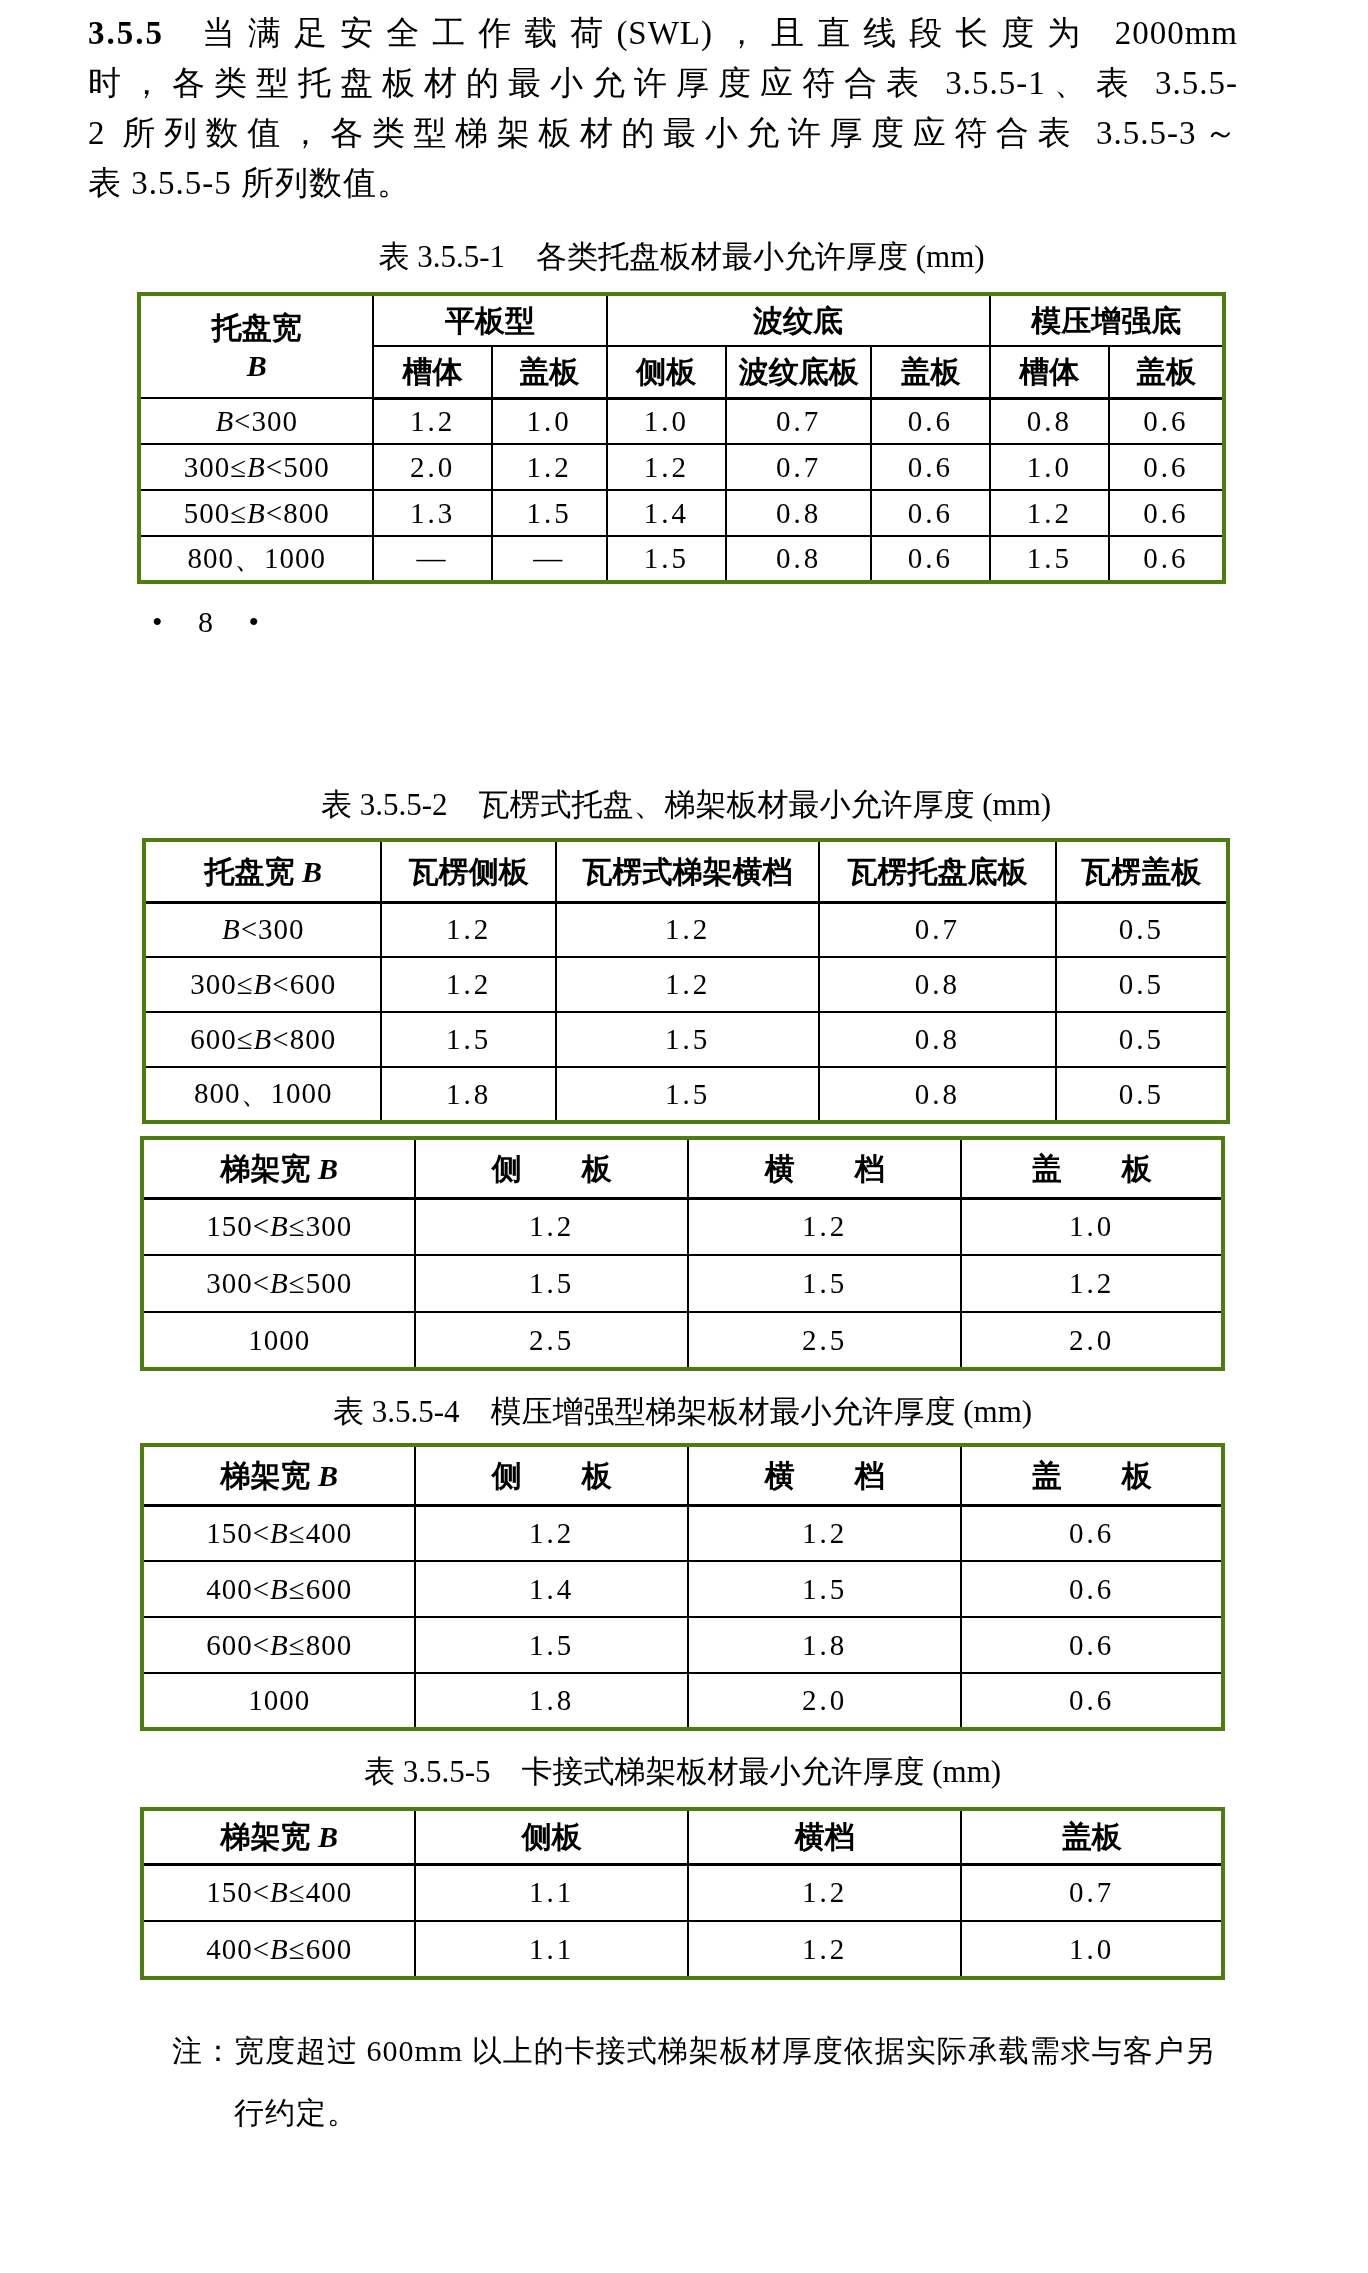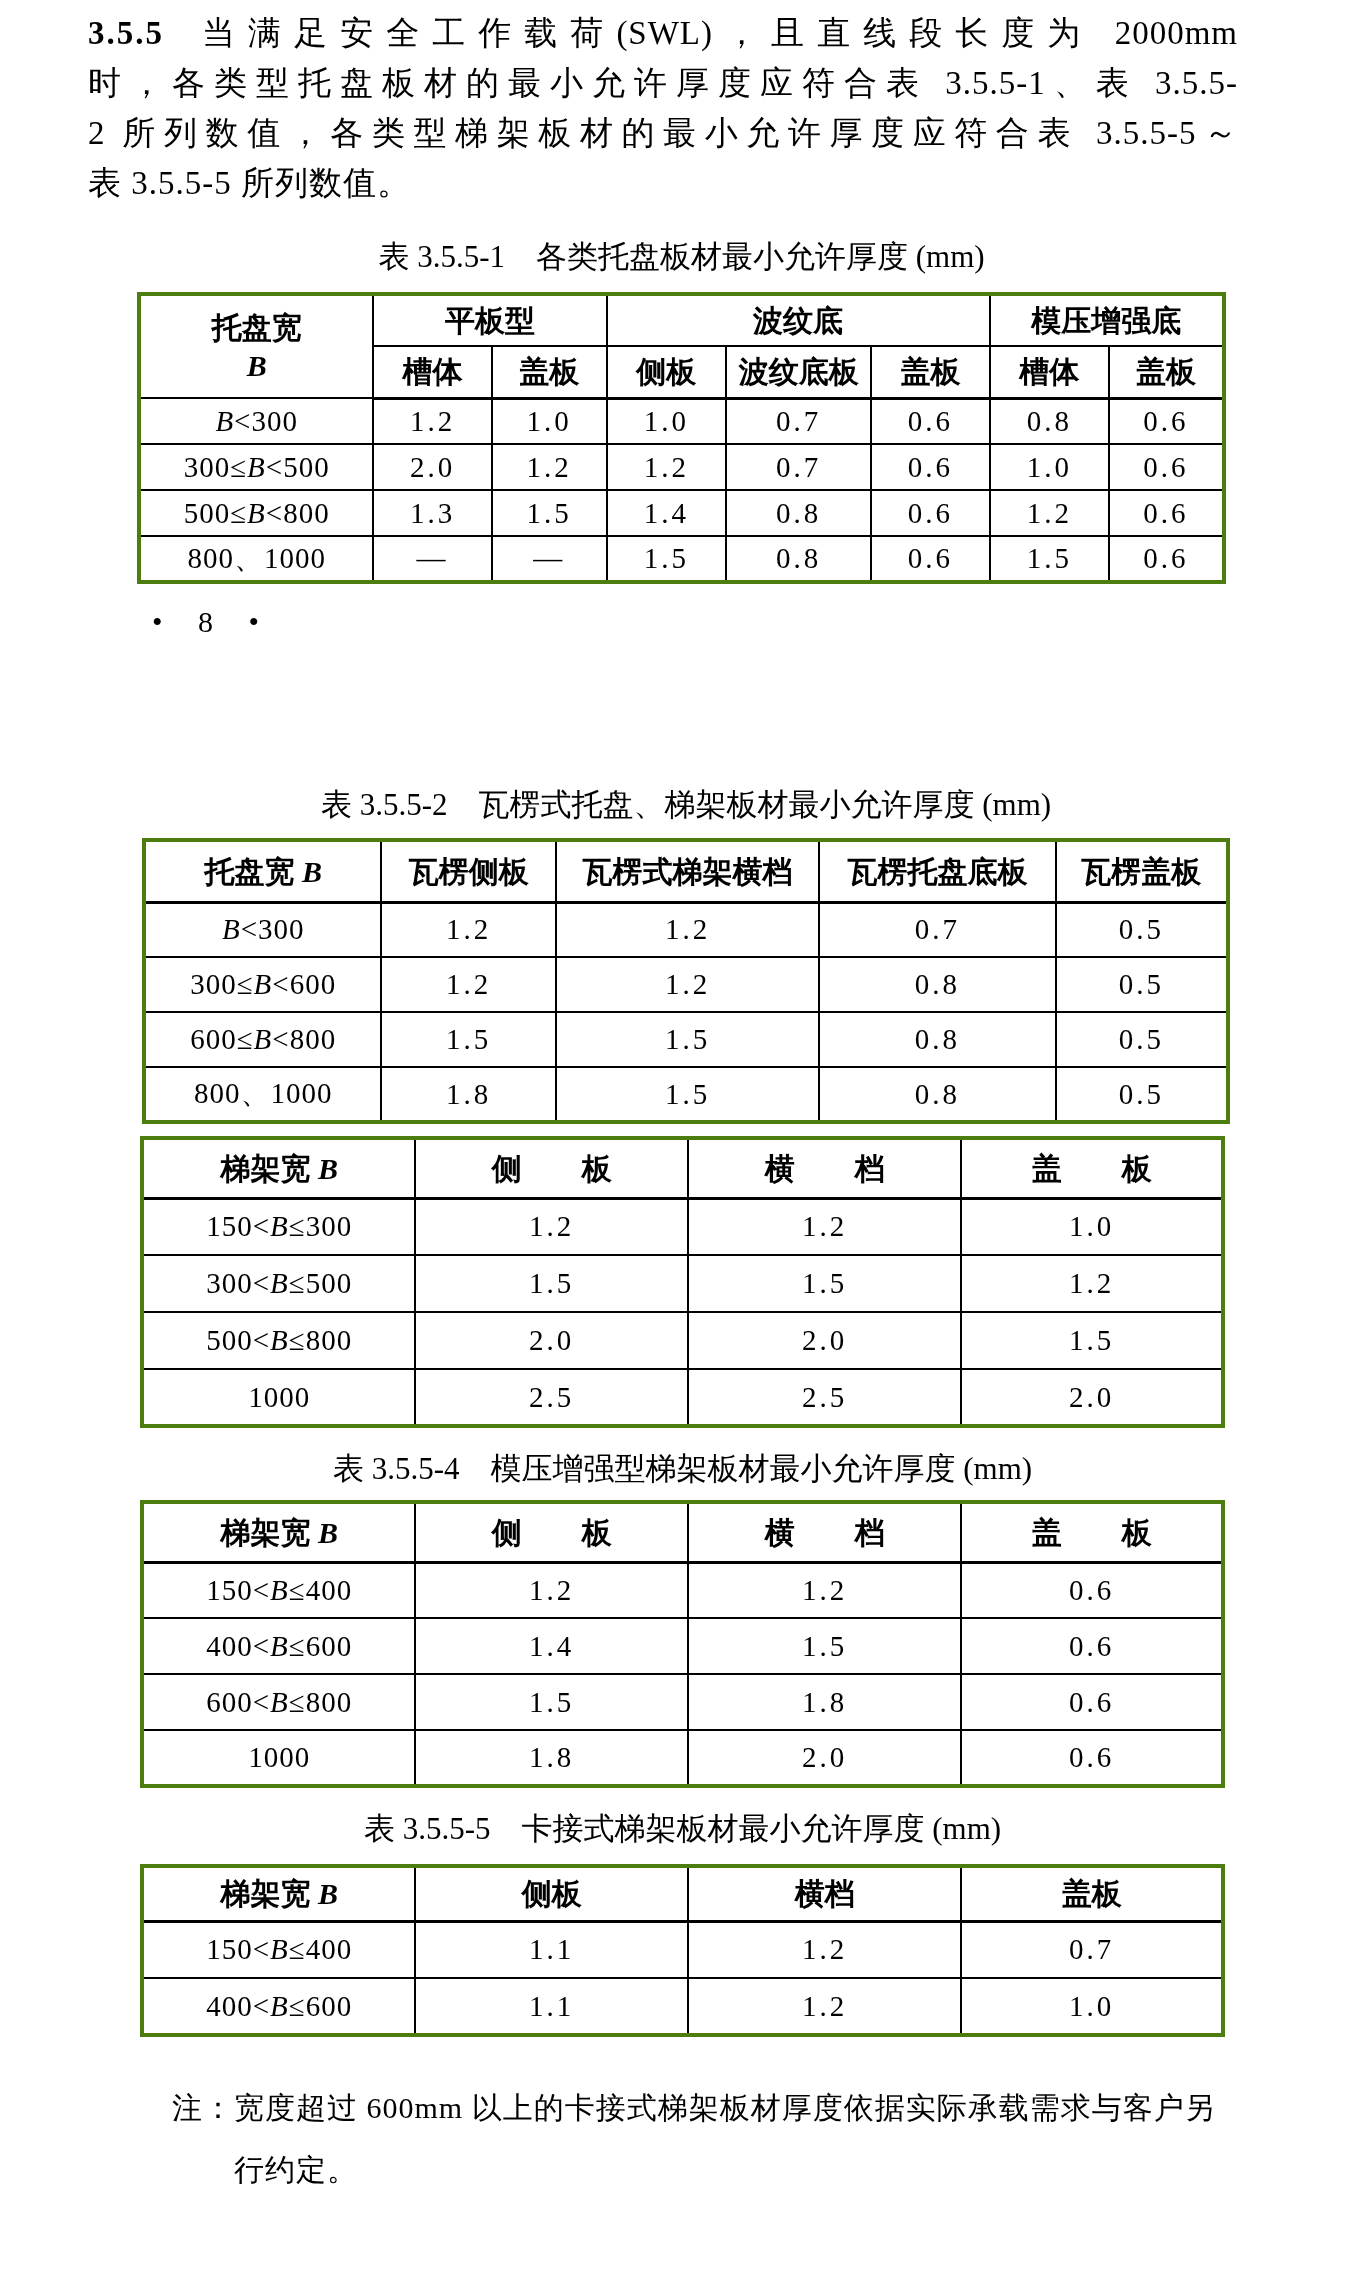--- a/index.html
+++ b/index.html
@@ -73,21 +73,21 @@
   }
 </style>
 </head>
 <body>
 
 <div class="page">
 
   <p class="clause">
     <span class="line"><b>3.5.5</b><span>当满足安全工作载荷(SWL)，且直线段长度为 2000mm</span></span>
     <span class="line">时，各类型托盘板材的最小允许厚度应符合表 3.5.5-1、表 3.5.5-</span>
-    <span class="line">2 所列数值，各类型梯架板材的最小允许厚度应符合表 3.5.5-5～</span>
+    <span class="line">2 所列数值，各类型梯架板材的最小允许厚度应符合表 3.5.5-3～</span>
     <span class="line last">表 3.5.5-5 所列数值。</span>
   </p>
 
   <div class="caption cap1">表 3.5.5-1　各类托盘板材最小允许厚度 (mm)</div>
   <table class="t1">
       <colgroup>
         <col style="width: 21.6%;">
         <col style="width: 10.9%;">
         <col style="width: 10.6%;">
         <col style="width: 11%;">
@@ -231,26 +231,20 @@
           <td class="val">1.2</td>
           <td class="val">1.0</td>
         </tr>
         <tr>
           <td class="lab">300&lt;<i>B</i>≤500</td>
           <td class="val">1.5</td>
           <td class="val">1.5</td>
           <td class="val">1.2</td>
         </tr>
         <tr>
-          <td class="lab">500&lt;<i>B</i>≤800</td>
-          <td class="val">2.0</td>
-          <td class="val">2.0</td>
-          <td class="val">1.5</td>
-        </tr>
-        <tr>
           <td class="lab">1000</td>
           <td class="val">2.5</td>
           <td class="val">2.5</td>
           <td class="val">2.0</td>
         </tr>
       </tbody>
     </table>
 
   <div class="caption cap4">表 3.5.5-4　模压增强型梯架板材最小允许厚度 (mm)</div>
   <table class="t4">

